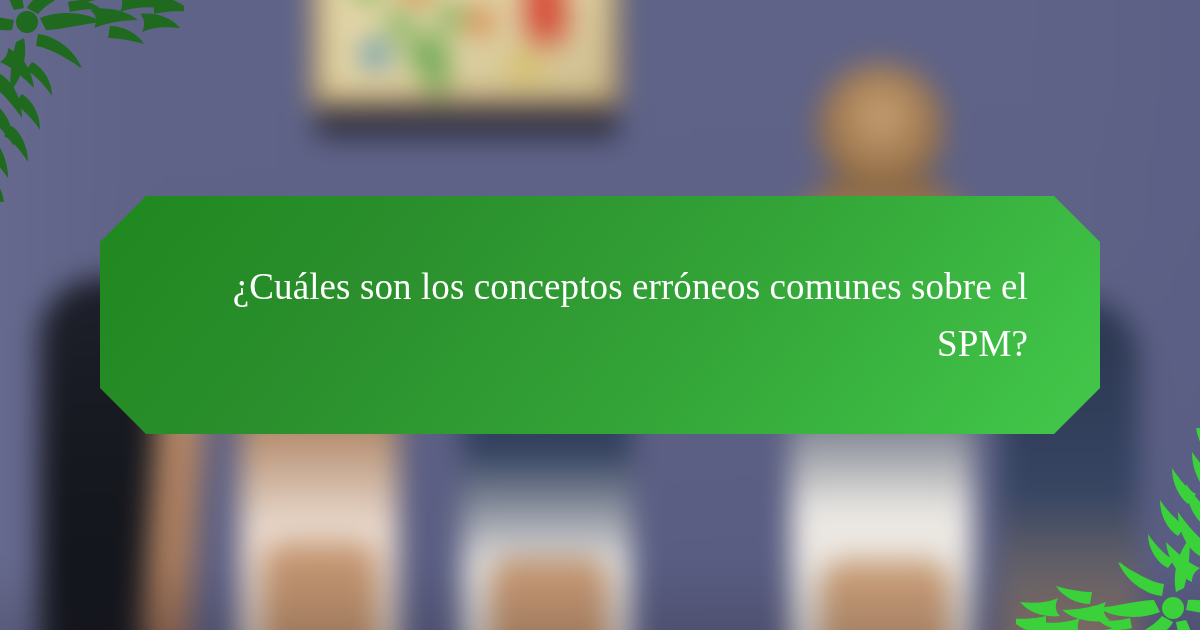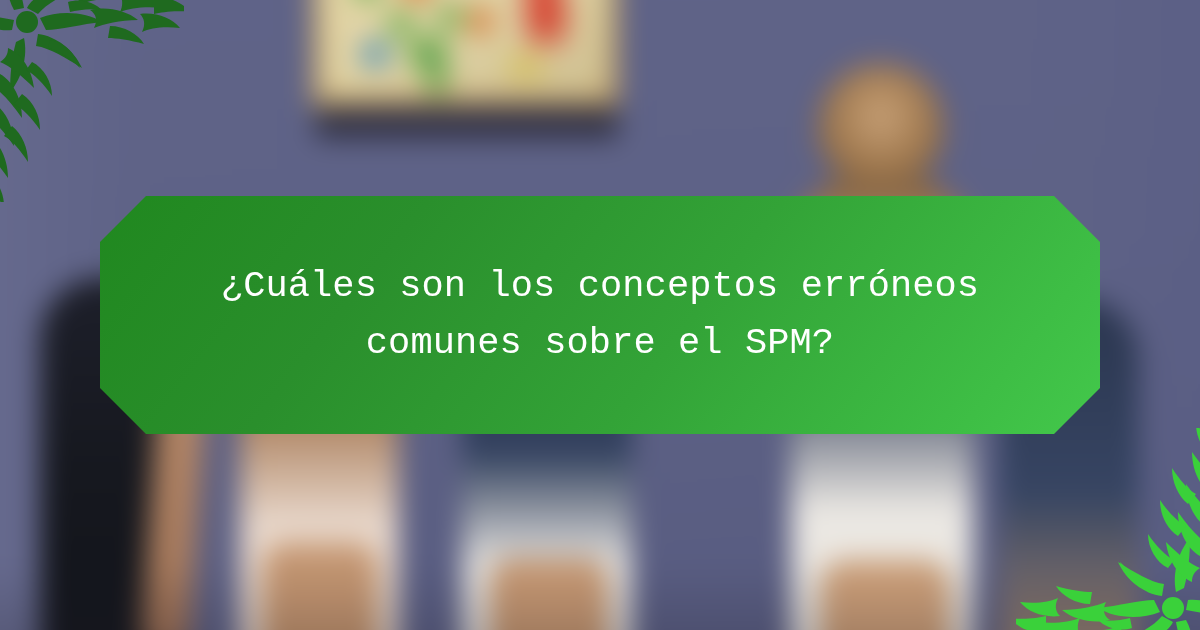--- a/index.html
+++ b/index.html
@@ -163,26 +163,26 @@
       0 46px
     );
     display: flex;
     align-items: center;
     justify-content: center;
   }
   .banner-title {
     margin: 0;
     padding: 0 72px;
     color: #ffffff;
-    font-family: Liberation Mono, monospace;
+    font-family: Liberation Serif, serif;
     font-size: 37px;
     font-weight: 400;
     line-height: 1.55;
     letter-spacing: 0.1px;
-    text-align: center;
+    text-align: right;
     max-width: 860px;
     word-wrap: break-word;
   }
 </style>
 </head>
 <body>
 
 <div id="stage">
 
   <div class="bg-photo">

